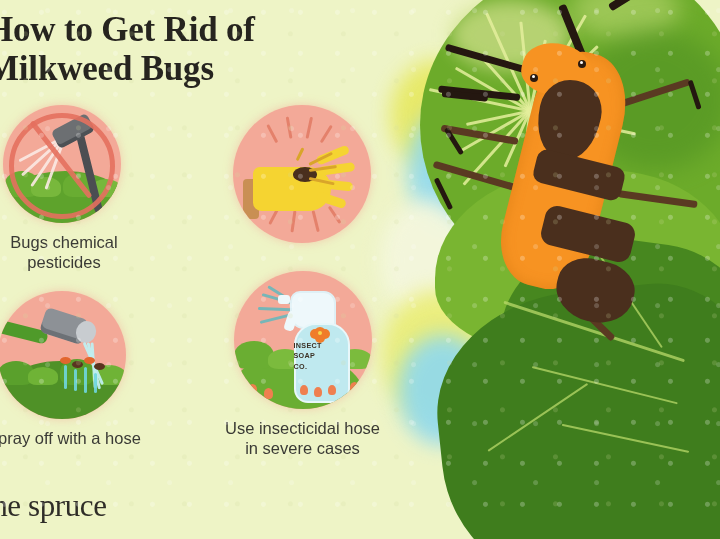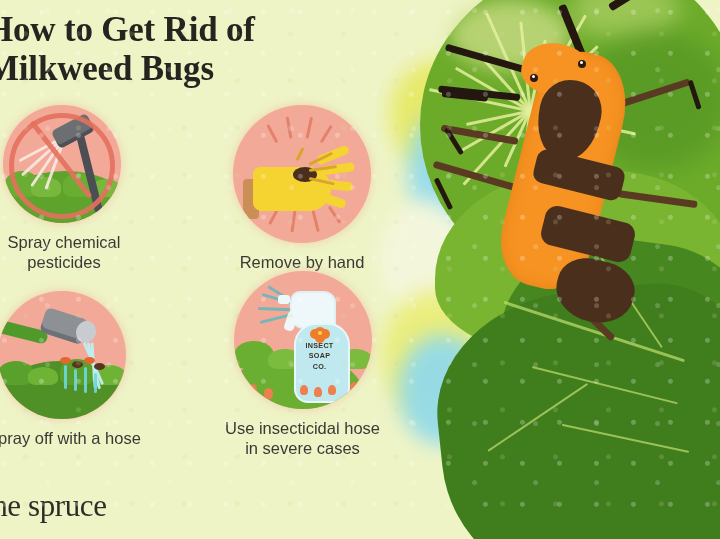--- a/index.html
+++ b/index.html
@@ -136,21 +136,21 @@
   .sbug{position:absolute;width:11px;height:7px;border-radius:50%;background:#5a3420;}
   .sbug.o{background:#e2662e;}
 
   .bottle{position:absolute;left:44px;top:42px;width:48px;height:72px;
     background:#bfe9ef;border-radius:22px 22px 14px 14px;border:2px solid #e8f7fa;}
   .trigger{position:absolute;left:40px;top:12px;width:42px;height:34px;background:#eef8fb;
     border-radius:10px 12px 4px 14px;border:2px solid #dff0f5;}
   .trig-arm{position:absolute;left:38px;top:28px;width:10px;height:20px;background:#eef8fb;
     border-radius:4px;transform:rotate(18deg);}
   .nozz-tip{position:absolute;left:30px;top:16px;width:12px;height:9px;background:#eef8fb;border-radius:3px;}
-  .slabel{position:absolute;left:46px;top:56px;width:44px;text-align:center;
+  .slabel{position:absolute;left:46px;top:56px;width:44px;
     font-family:"Liberation Sans",sans-serif;font-weight:bold;font-size:7.2px;color:#3c3226;
     line-height:1.45;letter-spacing:.3px;}
   .flower{position:absolute;left:62px;top:44px;width:12px;height:12px;background:#f07c2a;
     border-radius:50%;box-shadow:-5px 1px 0 -1px #f07c2a,5px 1px 0 -1px #f07c2a,0 5px 0 -1px #f07c2a;}
   .flower::after{content:"";position:absolute;left:4px;top:4px;width:4px;height:4px;border-radius:50%;background:#f7d64a;}
   .tulip{position:absolute;width:9px;height:11px;background:#ef7f4f;border-radius:50% 50% 40% 40%;}
   .spark{position:absolute;background:#5fb8bd;border-radius:2px;transform-origin:0 50%;opacity:.85;}
 
   
   .logo{position:absolute;left:-16px;top:488px;
@@ -252,21 +252,21 @@
         <div class="mist" style="left:62px;top:30px;width:52px;height:3px;transform:rotate(152deg);"></div>
         <div class="mist" style="left:62px;top:30px;width:58px;height:3px;transform:rotate(138deg);"></div>
         <div class="mist" style="left:62px;top:30px;width:60px;height:3px;transform:rotate(124deg);"></div>
         <div class="mist" style="left:62px;top:30px;width:56px;height:3px;transform:rotate(110deg);"></div>
         <div class="sprayer-rod"></div>
         <div class="sprayer-head"></div>
         <div class="noline"></div>
         <div class="noslash"></div>
       </div>
       <div class="caption">
-        <span>Spray chemical</span><br>
+        <span>Bugs chemical</span><br>
         <span>pesticides</span>
       </div>
     </div>
 
     <div class="tip tip2">
       <div class="circle big">
         <div class="ray" style="left:44px;top:36px;width:20px;height:3px;transform:rotate(-118deg);"></div>
         <div class="ray" style="left:58px;top:32px;width:22px;height:3px;transform:rotate(-100deg);"></div>
         <div class="ray" style="left:74px;top:32px;width:22px;height:3px;transform:rotate(-78deg);"></div>
         <div class="ray" style="left:88px;top:36px;width:20px;height:3px;transform:rotate(-58deg);"></div>
@@ -279,23 +279,20 @@
         <div class="glove" style="left:20px;top:62px;width:78px;height:44px;"></div>
         <div class="finger" style="left:84px;top:52px;width:34px;height:9px;transform:rotate(-22deg);"></div>
         <div class="finger" style="left:86px;top:62px;width:36px;height:9px;transform:rotate(-8deg);"></div>
         <div class="finger" style="left:86px;top:74px;width:34px;height:9px;transform:rotate(6deg);"></div>
         <div class="finger" style="left:84px;top:86px;width:30px;height:9px;transform:rotate(18deg);"></div>
         <div class="hbug" style="left:60px;top:62px;width:24px;height:15px;"></div>
         <div class="hbug-w" style="left:76px;top:58px;width:26px;height:3px;transform:rotate(-26deg);"></div>
         <div class="hbug-w" style="left:76px;top:64px;width:28px;height:3px;transform:rotate(-8deg);"></div>
         <div class="hbug-w" style="left:76px;top:72px;width:26px;height:3px;transform:rotate(12deg);"></div>
         <div class="hbug-w" style="left:64px;top:54px;width:14px;height:3px;transform:rotate(-64deg);"></div>
-      </div>
-      <div class="caption">
-        <span>Remove by hand</span>
       </div>
     </div>
 
     <div class="tip tip3">
       <div class="circle w3">
         <div class="grass d" style="height:64px;"></div>
         <div class="bushes" style="bottom:34px;">
           <div class="bush" style="left:0px;width:36px;height:24px;background:#5aa02c;"></div>
           <div class="bush" style="left:30px;width:30px;height:18px;background:#6fb336;"></div>
           <div class="bush" style="left:62px;width:34px;height:26px;background:#5aa02c;"></div>

